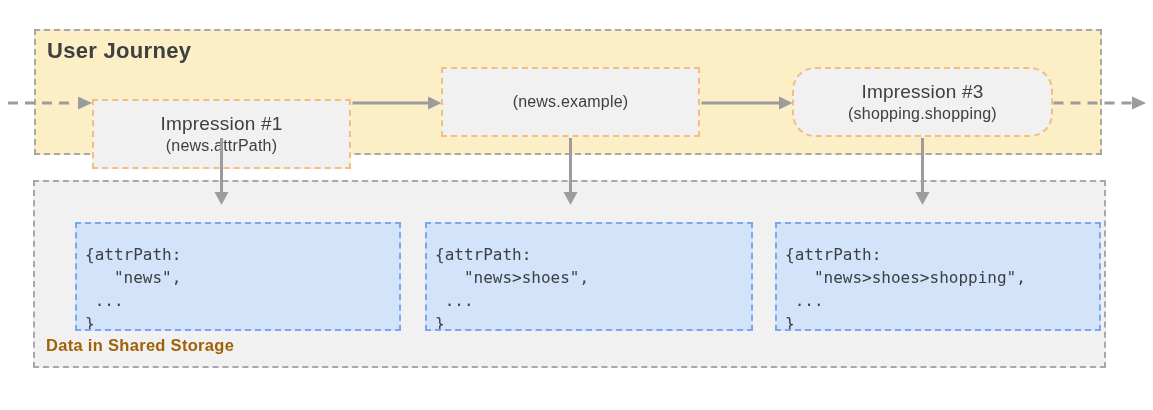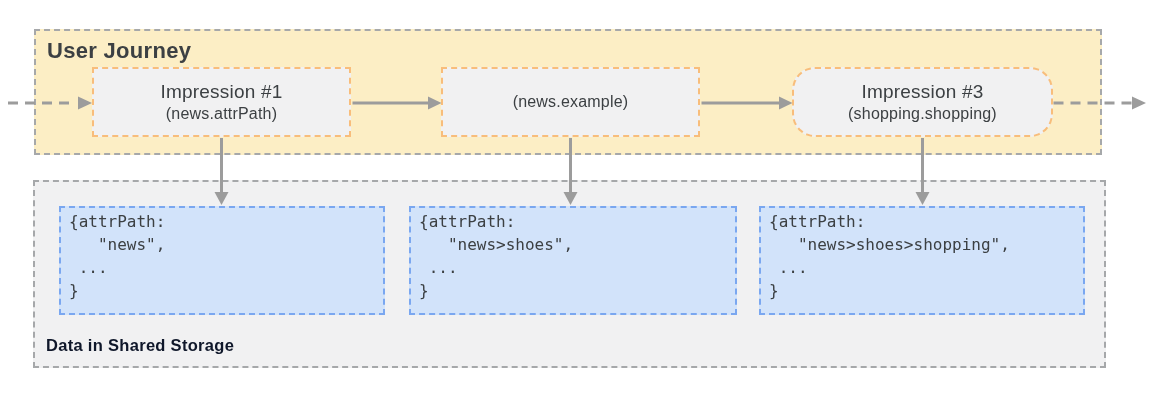--- a/index.html
+++ b/index.html
@@ -39,21 +39,21 @@
     background: #f1f1f2;
     border: 2px dashed #a6a8aa;
     box-sizing: border-box;
   }
   .storage-label {
     position: absolute;
     left: 11px; bottom: 11px;
     font-size: 16.5px;
     font-weight: 700;
     letter-spacing: 0.3px;
-    color: #0f172a;
+    color: #a16207;
   }
   
   .impression {
     position: absolute;
     top: 67px;
     height: 70px;
     background: #f1f1f2;
     border: 2px dashed #f8bd7b;
     box-sizing: border-box;
     display: flex;
@@ -66,33 +66,33 @@
   .impression .imp-title {
     font-size: 19px;
     line-height: 24px;
     letter-spacing: 0.2px;
   }
   .impression .imp-sub {
     font-size: 16px;
     line-height: 20px;
     letter-spacing: 0.2px;
   }
-  .imp-1 { left: 92px;  width: 259px; }
+  .imp-1 { left: 92px;  width: 259px; margin-top: 32px; }
   .imp-2 { left: 441px; width: 259px; }
   .imp-3 { left: 792px; width: 261px; border-radius: 23px; }
   
   .code-box {
     position: absolute;
     top: 206px;
     height: 109px;
     background: #d2e3fa;
     border: 2px dashed #7aa7f0;
     box-sizing: border-box;
-    margin: 0;
-    padding: 2px 8px 0 8px;
+    margin: 16px;
+    padding: 19px 8px 0 8px;
     font-family: "DejaVu Sans Mono", "Liberation Mono", monospace;
     font-size: 16px;
     line-height: 23px;
     color: #3c4043;
     white-space: pre;
     overflow: hidden;
   }
   .code-1 { left: 59px;  width: 326px; }
   .code-2 { left: 409px; width: 328px; }
   .code-3 { left: 759px; width: 326px; }

